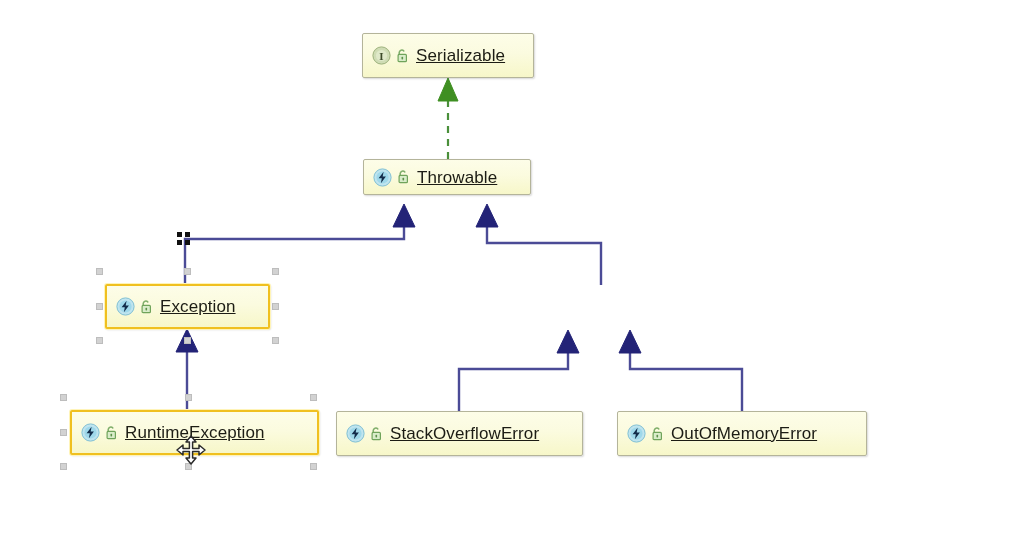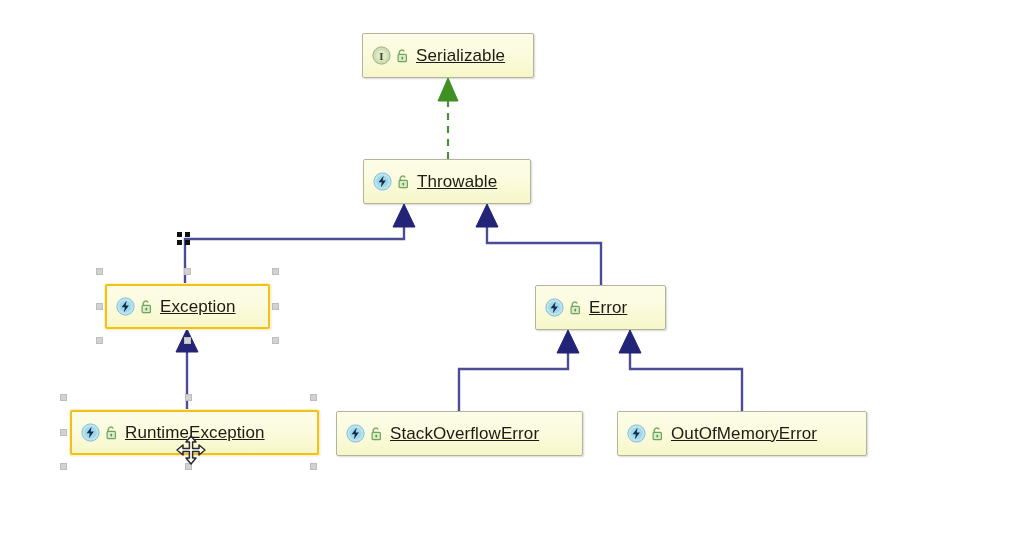--- a/index.html
+++ b/index.html
@@ -180,21 +180,21 @@
       <text x="9.5" y="13.6" text-anchor="middle" font-family="'Liberation Serif', serif" font-size="11" font-weight="bold" fill="#3c4a28">I</text>
     </svg>
     <svg class="ico-lock" viewBox="0 0 13 14">
       <path d="M3.2 5.6 V3.6 a2.6 2.6 0 0 1 4.6 -1.6" fill="none" stroke="#7fae6a" stroke-width="1.5" stroke-linecap="round"></path>
       <rect x="2.1" y="5.4" width="8.3" height="7.3" rx="1" fill="#d9ecc9" stroke="#6fa35a" stroke-width="1.2"></rect>
       <rect x="5.5" y="7.8" width="1.6" height="2.6" rx="0.6" fill="#5d9049"></rect>
     </svg>
     <span class="node-label">Serializable</span>
   </div>
 
-  <div class="node" id="node-throwable" style="left:363px; top:159px; width:168px; height:45px;">
+  <div class="node" id="node-throwable" style="left:363px; top:159px; width:168px; height:36px;">
     <svg class="ico-class" viewBox="0 0 19 19">
       <circle cx="9.5" cy="9.5" r="8.6" fill="#bfe4ef" stroke="#7fbfd4" stroke-width="1"></circle>
       <circle cx="9.5" cy="9.5" r="6.1" fill="#9fd8ea" stroke="none"></circle>
       <polygon points="10.6,3.8 5.6,10.2 8.8,10.2 7.9,15.2 12.9,8.6 9.7,8.6" fill="#132c4a"></polygon>
     </svg>
     <svg class="ico-lock" viewBox="0 0 13 14">
       <path d="M3.2 5.6 V3.6 a2.6 2.6 0 0 1 4.6 -1.6" fill="none" stroke="#7fae6a" stroke-width="1.5" stroke-linecap="round"></path>
       <rect x="2.1" y="5.4" width="8.3" height="7.3" rx="1" fill="#d9ecc9" stroke="#6fa35a" stroke-width="1.2"></rect>
       <rect x="5.5" y="7.8" width="1.6" height="2.6" rx="0.6" fill="#5d9049"></rect>
     </svg>
@@ -208,33 +208,20 @@
       <polygon points="10.6,3.8 5.6,10.2 8.8,10.2 7.9,15.2 12.9,8.6 9.7,8.6" fill="#132c4a"></polygon>
     </svg>
     <svg class="ico-lock" viewBox="0 0 13 14">
       <path d="M3.2 5.6 V3.6 a2.6 2.6 0 0 1 4.6 -1.6" fill="none" stroke="#7fae6a" stroke-width="1.5" stroke-linecap="round"></path>
       <rect x="2.1" y="5.4" width="8.3" height="7.3" rx="1" fill="#d9ecc9" stroke="#6fa35a" stroke-width="1.2"></rect>
       <rect x="5.5" y="7.8" width="1.6" height="2.6" rx="0.6" fill="#5d9049"></rect>
     </svg>
     <span class="node-label">Exception</span>
   </div>
 
-  <div class="node" id="node-error" style="left:535px; top:285px; width:131px; height:45px;">
-    <svg class="ico-class" viewBox="0 0 19 19">
-      <circle cx="9.5" cy="9.5" r="8.6" fill="#bfe4ef" stroke="#7fbfd4" stroke-width="1"></circle>
-      <circle cx="9.5" cy="9.5" r="6.1" fill="#9fd8ea" stroke="none"></circle>
-      <polygon points="10.6,3.8 5.6,10.2 8.8,10.2 7.9,15.2 12.9,8.6 9.7,8.6" fill="#132c4a"></polygon>
-    </svg>
-    <svg class="ico-lock" viewBox="0 0 13 14">
-      <path d="M3.2 5.6 V3.6 a2.6 2.6 0 0 1 4.6 -1.6" fill="none" stroke="#7fae6a" stroke-width="1.5" stroke-linecap="round"></path>
-      <rect x="2.1" y="5.4" width="8.3" height="7.3" rx="1" fill="#d9ecc9" stroke="#6fa35a" stroke-width="1.2"></rect>
-      <rect x="5.5" y="7.8" width="1.6" height="2.6" rx="0.6" fill="#5d9049"></rect>
-    </svg>
-    <span class="node-label">Error</span>
-  </div>
 
   <div class="node selected" id="node-runtimeexception" style="left:70px; top:410px; width:249px; height:45px;">
     <svg class="ico-class" viewBox="0 0 19 19">
       <circle cx="9.5" cy="9.5" r="8.6" fill="#bfe4ef" stroke="#7fbfd4" stroke-width="1"></circle>
       <circle cx="9.5" cy="9.5" r="6.1" fill="#9fd8ea" stroke="none"></circle>
       <polygon points="10.6,3.8 5.6,10.2 8.8,10.2 7.9,15.2 12.9,8.6 9.7,8.6" fill="#132c4a"></polygon>
     </svg>
     <svg class="ico-lock" viewBox="0 0 13 14">
       <path d="M3.2 5.6 V3.6 a2.6 2.6 0 0 1 4.6 -1.6" fill="none" stroke="#7fae6a" stroke-width="1.5" stroke-linecap="round"></path>
       <rect x="2.1" y="5.4" width="8.3" height="7.3" rx="1" fill="#d9ecc9" stroke="#6fa35a" stroke-width="1.2"></rect>

